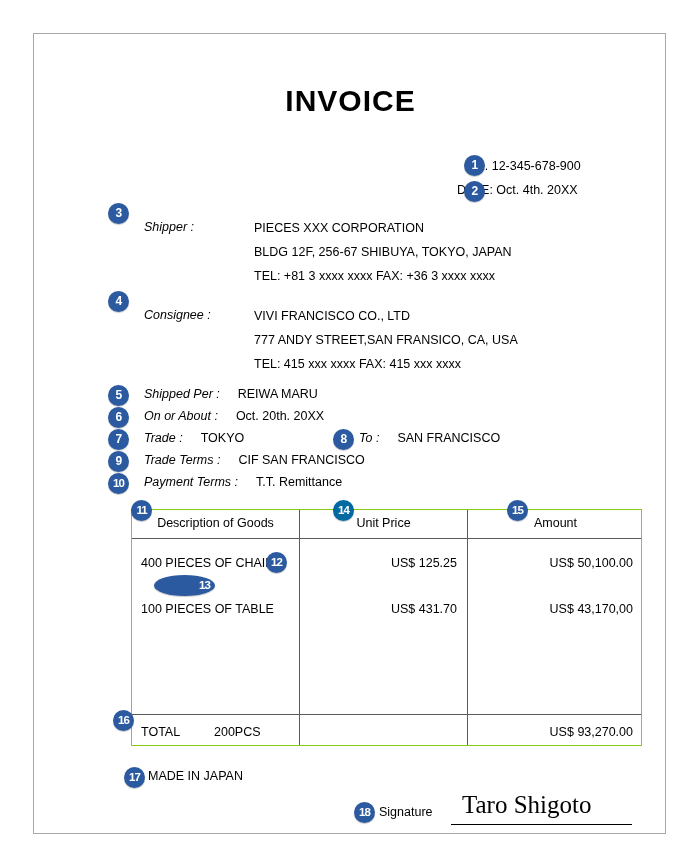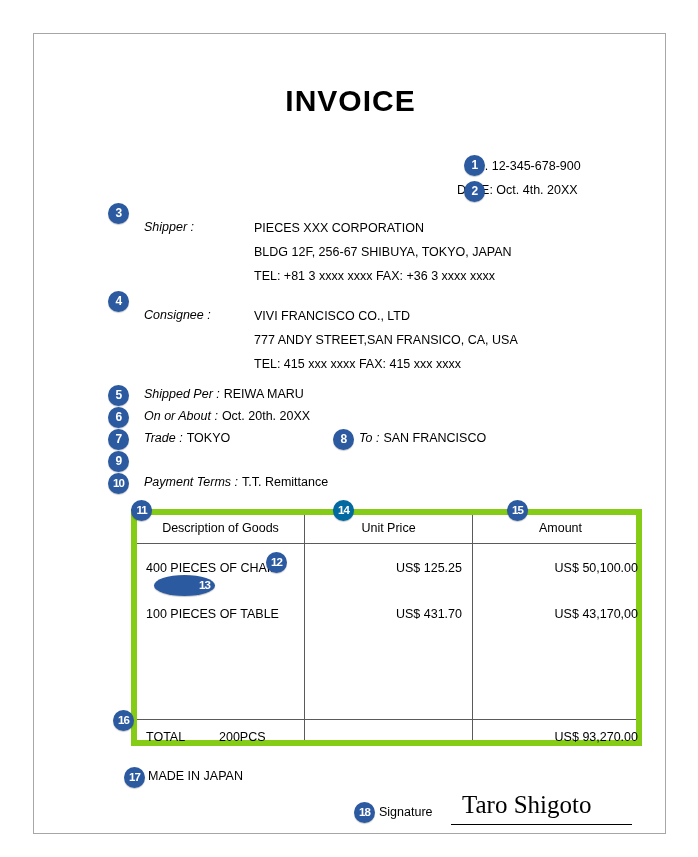--- a/index.html
+++ b/index.html
@@ -95,30 +95,30 @@
     line-height: 17px;
   }
 
   
   .term {
     position: absolute;
     font-size: 12.5px;
     white-space: nowrap;
   }
   .term .t-lbl { font-style: italic; }
-  .term .t-val { margin-left: 4px; }
+  .term .t-val { margin-left: 18px; }
 
   
   .table {
     position: absolute;
     left: 97px;
     top: 475px;
     width: 511px;
     height: 237px;
-    border: 6px solid #84cc16;
+    border: 1px solid #84cc16;
     box-sizing: border-box;
   }
   .vline {
     position: absolute;
     top: 0;
     bottom: 0;
     width: 1px;
     background: #5a5a5a;
   }
   .vline.c1 { left: 167px; }
@@ -228,20 +228,23 @@
   </div>
 
   <div class="term" style="left:110px; top:397px;">
     <span class="t-lbl">Trade :</span><span class="t-val">TOKYO</span>
   </div>
 
   <div class="term" style="left:325px; top:397px;">
     <span class="t-lbl">To :</span><span class="t-val">SAN FRANCISCO</span>
   </div>
 
+  <div class="term" style="left:110px; top:419px;">
+    <span class="t-lbl">Trade Terms :</span><span class="t-val">CIF SAN FRANCISCO</span>
+  </div>
 
   <div class="term" style="left:110px; top:441px;">
     <span class="t-lbl">Payment Terms :</span><span class="t-val">T.T. Remittance</span>
   </div>
 
   <div class="table">
     <div class="vline c1"></div>
     <div class="vline c2"></div>
     <div class="hline head"></div>
     <div class="hline total"></div>

